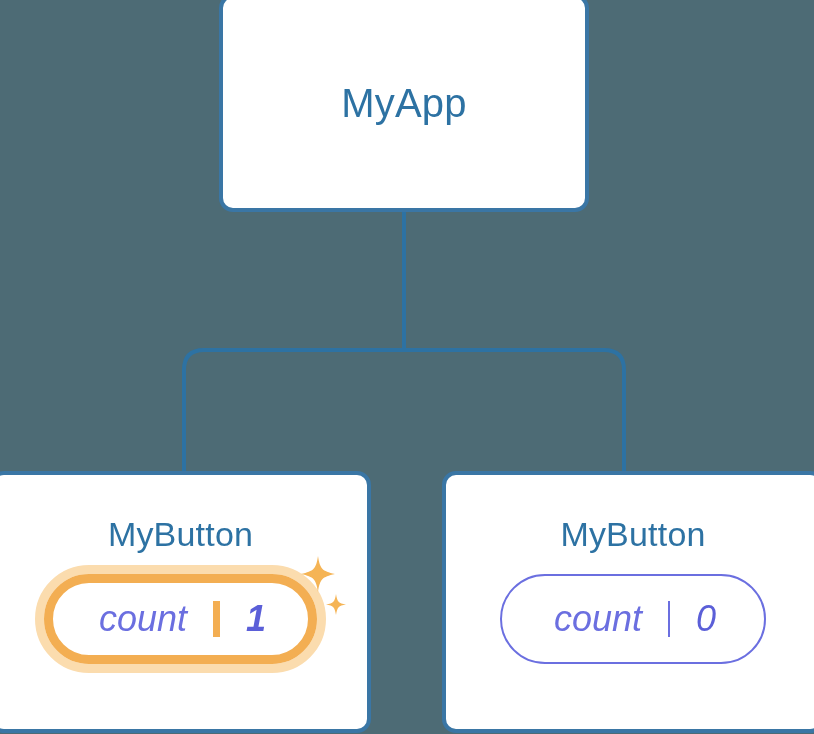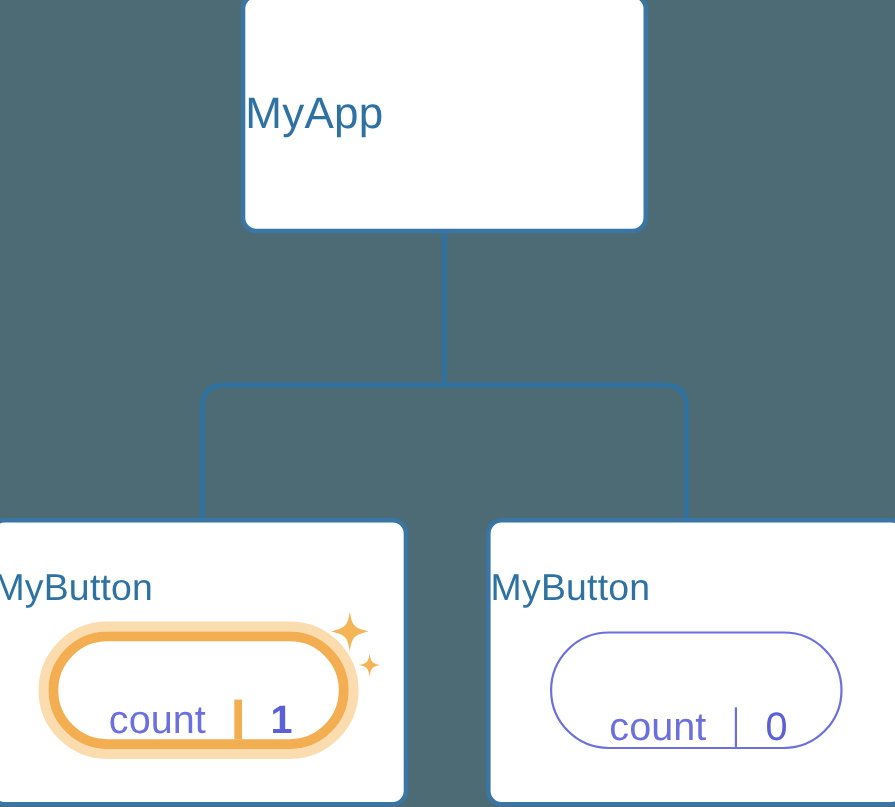--- a/index.html
+++ b/index.html
@@ -48,20 +48,21 @@
     left: 442px;
     top: 471px;
     width: 382px;
     height: 262px;
   }
 
   .node-title {
     position: absolute;
     left: 0;
     width: 100%;
+    text-align: center;
     color: #2d72a3;
     font-weight: 400;
     letter-spacing: 0.2px;
   }
   .node-root .node-title {
     top: 50%;
     transform: translateY(-50%);
     font-size: 40px;
     line-height: 1;
   }
@@ -81,26 +82,27 @@
     justify-content: center;
   }
   .pill-holder {
     position: relative;
     display: inline-block;
   }
 
   .pill {
     position: relative;
     display: flex;
-    align-items: flex-end;
-    height: 107px;
+    align-items: center;
+    height: 90px;
     border-radius: 999px;
     box-sizing: border-box;
     background: #ffffff;
     z-index: 2;
+    font-style: italic;
   }
 
   .pill-plain {
     border: 2px solid #6b6fe0;
   }
   .pill-highlight {
     border: 9px solid #f3ae52;
   }
 
   

